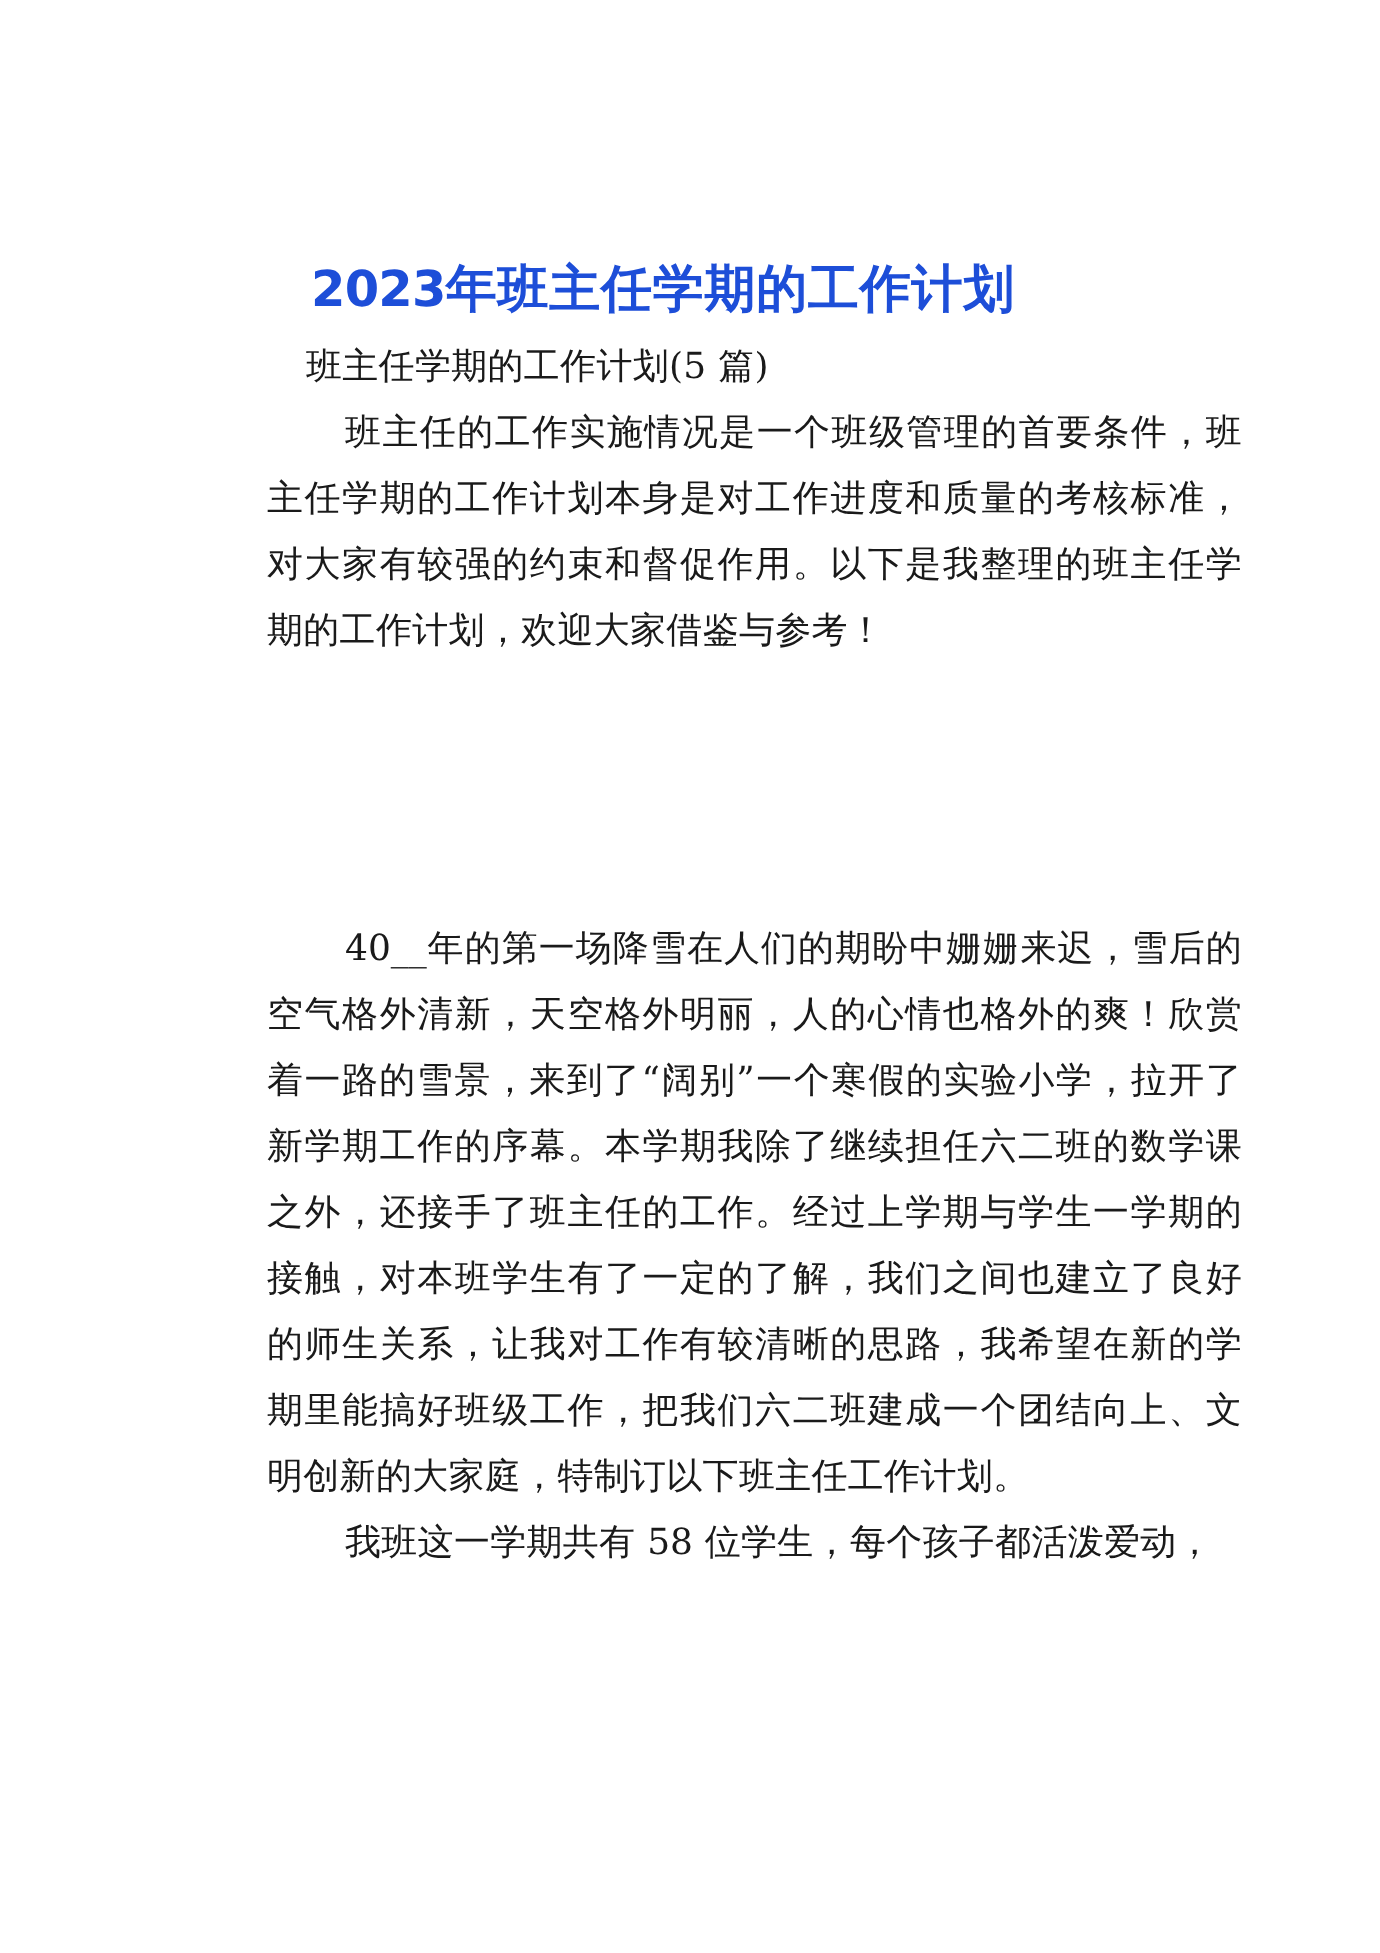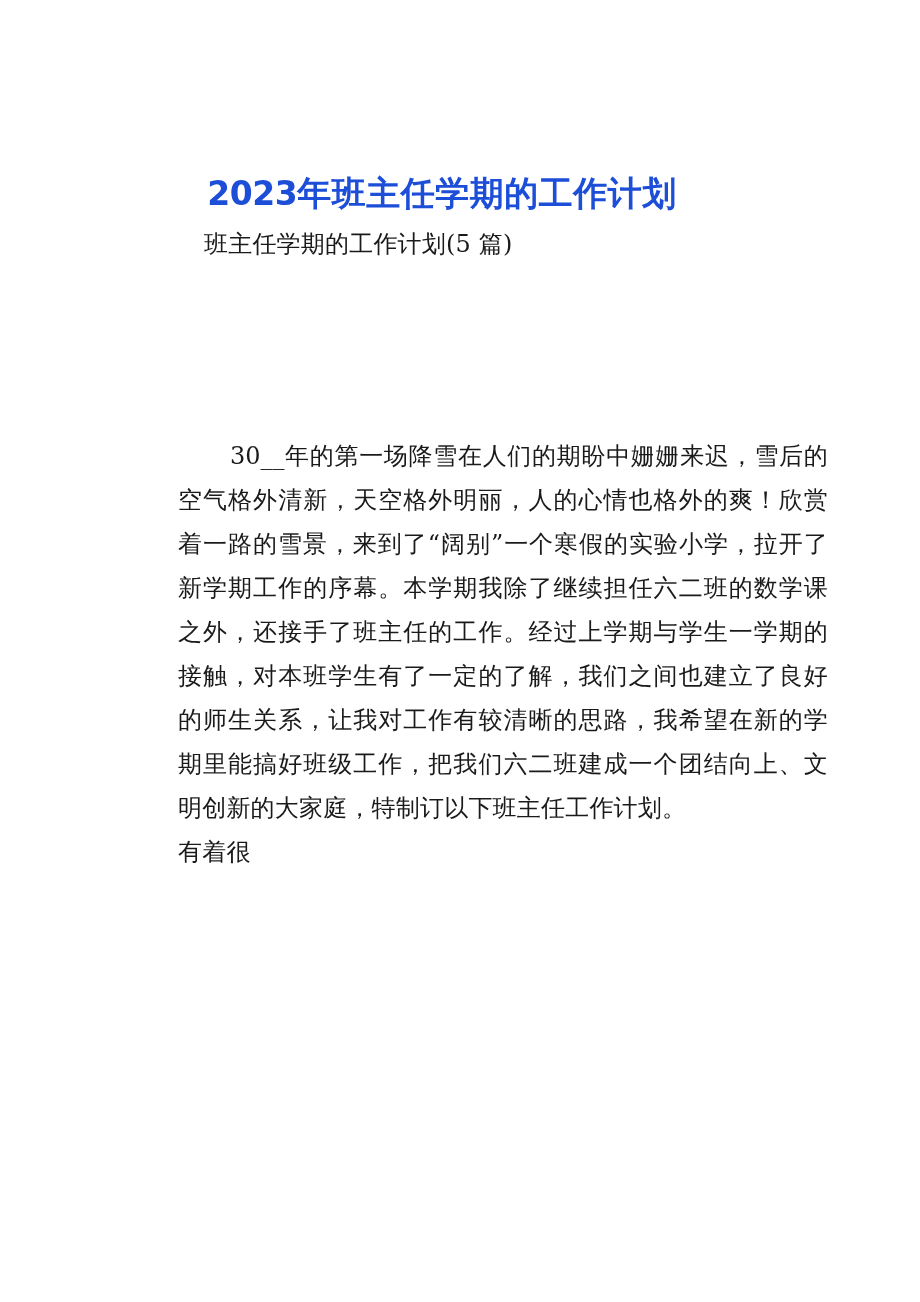--- a/index.html
+++ b/index.html
@@ -86,26 +86,27 @@
 <body>
 
 <div class="page">
 
   <h1 class="doc-title"><span class="num">2023</span><span>年班主任学期的工作计划</span></h1>
 
   <div class="body-block">
 
     <p class="line indent1">班主任学期的工作计划(5 篇)</p>
 
+    <p class="para indent2">班主任的工作实施情况是一个班级管理的首要条件，班主任学期的工作计划本身是对工作进度和质量的考核标准，对大家有较强的约束和督促作用。以下是我整理的班主任学期的工作计划，欢迎大家借鉴与参考！</p>
 
     <div class="gap-lg"></div>
 
 
     <div class="gap-lg"></div>
 
-    <p class="para indent2"><span class="lat">30</span><span class="lat blank-fill">__</span><span>年的第一场降雪在人们的期盼中姗姗来迟，雪后的空气格外清新，天空格外明丽，人的心情也格外的爽！欣赏着一路的雪景，来到了“阔别”一个寒假的实验小学，拉开了新学期工作的序幕。本学期我除了继续担任六二班的数学课之外，还接手了班主任的工作。经过上学期与学生一学期的接触，对本班学生有了一定的了解，我们之间也建立了良好的师生关系，让我对工作有较清晰的思路，我希望在新的学期里能搞好班级工作，把我们六二班建成一个团结向上、文明创新的大家庭，特制订以下班主任工作计划。</span></p>
+    <p class="para indent2"><span class="lat">40</span><span class="lat blank-fill">__</span><span>年的第一场降雪在人们的期盼中姗姗来迟，雪后的空气格外清新，天空格外明丽，人的心情也格外的爽！欣赏着一路的雪景，来到了“阔别”一个寒假的实验小学，拉开了新学期工作的序幕。本学期我除了继续担任六二班的数学课之外，还接手了班主任的工作。经过上学期与学生一学期的接触，对本班学生有了一定的了解，我们之间也建立了良好的师生关系，让我对工作有较清晰的思路，我希望在新的学期里能搞好班级工作，把我们六二班建成一个团结向上、文明创新的大家庭，特制订以下班主任工作计划。</span></p>
 
 
+    <p class="para indent2"><span>我班这一学期共有 </span><span class="lat">58</span><span> 位学生，每个孩子都活泼爱动，</span></p>
 
-    <p class="line tail">有着很</p>
 
   </div>
 </div>
 
 </body></html>

